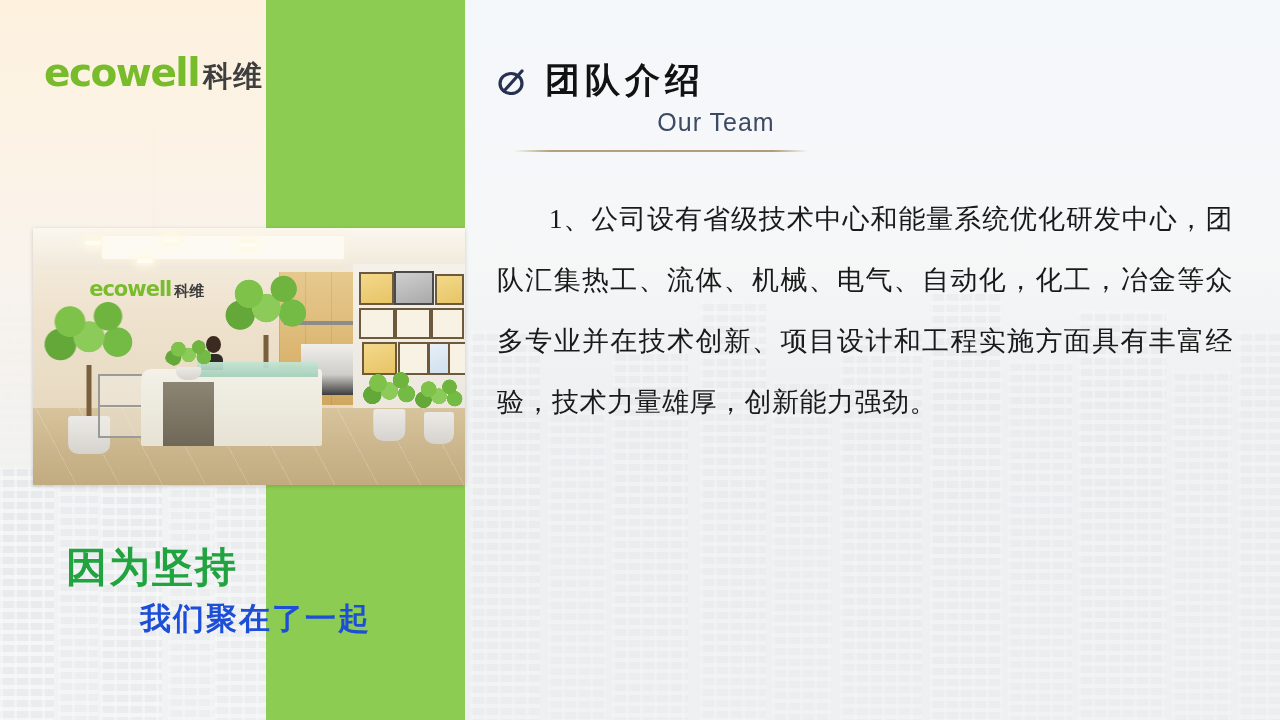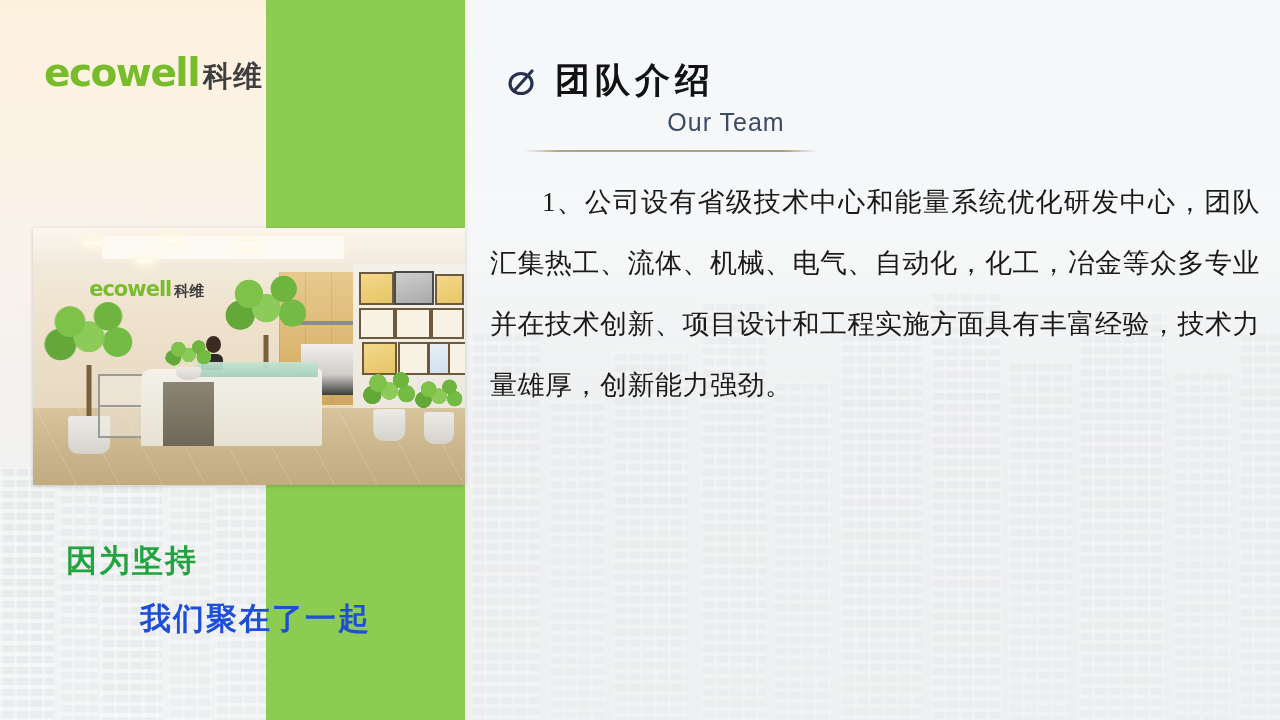--- a/index.html
+++ b/index.html
@@ -119,40 +119,40 @@
     font-family:"DejaVu Sans","Liberation Sans",sans-serif;}
   .ph-logo-cn{font-size:15px;font-weight:700;color:#3d3d3d;}
   .ph-cart{position:absolute;left:15%;top:57%;width:11%;height:23%;
     border:2px solid #9a9a9a;background:rgba(240,236,228,.5);}
   .ph-cart:after{content:"";position:absolute;left:0;top:48%;width:100%;height:2px;background:#9a9a9a;}
   .ph-printer{position:absolute;left:62%;top:45%;width:12%;height:20%;
     background:linear-gradient(180deg,#f0efec 0%,#cfcdc8 60%,#3c3c3c 100%);}
 
   
   .slogan{position:absolute;left:0;top:540px;width:465px;}
-  .slogan-l1{position:absolute;left:66px;top:0;font-size:31px;font-weight:700;color:#21a33f;letter-spacing:2px;}
+  .slogan-l1{position:absolute;left:66px;top:0;font-size:41px;font-weight:700;color:#21a33f;letter-spacing:2px;}
   .slogan-l2{position:absolute;left:140px;top:58px;font-size:31px;font-weight:700;color:#1d4ed8;letter-spacing:2px;}
 
   
-  .content{position:absolute;left:467px;top:0;width:784px;height:720px;}
+  .content{position:absolute;left:457px;top:0;width:784px;height:720px;}
   .title-row{position:absolute;left:38px;top:57px;display:flex;align-items:center;gap:16px;}
   .title-icon{width:34px;height:34px;position:relative;flex:0 0 auto;}
   .title-icon svg{display:block;}
   .title-cn{font-size:35px;font-weight:700;color:#121212;letter-spacing:5px;}
   .subtitle{position:absolute;left:104px;top:108px;width:310px;text-align:center;
     font-size:25px;color:#3c4a63;letter-spacing:1px;}
   .title-rule{position:absolute;left:57px;top:150px;width:294px;height:2px;
     background:linear-gradient(90deg,rgba(196,172,128,0) 0%,#b5a280 12%,#b09c79 88%,rgba(196,172,128,0) 100%);}
 
   .body-text{
     position:absolute;left:23px;top:172px;width:770px;
     font-size:27px;line-height:61px;color:#1a1a1a;
     text-align:justify;letter-spacing:.5px;
   }
-  .body-text p{margin:0;}
+  .body-text p{margin:17px;}
   .para-indent{display:inline-block;width:52px;}
   .red{color:#e8202a;}
 
   .num-latin{font-family:"Liberation Serif","DejaVu Serif",serif;}
 </style>
 </head>
 <body>
 
 <div id="slide">
 

